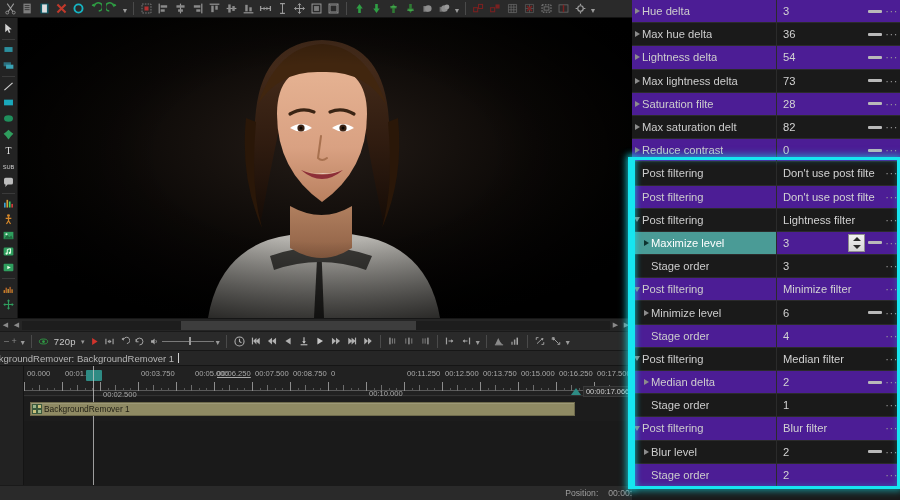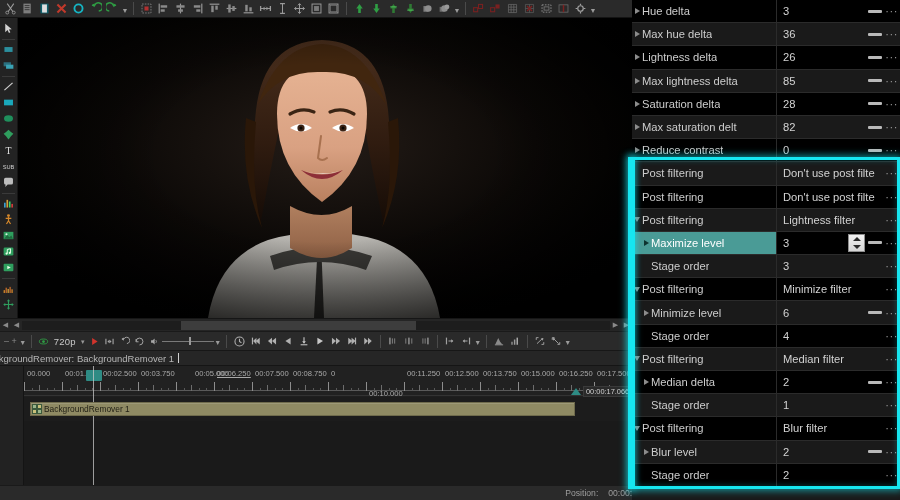--- a/index.html
+++ b/index.html
@@ -129,21 +129,21 @@
   .status span { font-size:8.6px; color:#9e9e9e; }
 
   
   .props {
     position:absolute; left:632px; top:0; width:268px; height:500px;
     background:#1a1a1a; overflow:hidden;
   }
   .prow {
     position:relative; display:flex; align-items:center;
     height:23.2px; border-bottom:1px solid #2b2b2b;
-    background:#000000;
+    background:#4c1d95;
   }
   .prow.alt { background:#1a1a1a; }
   .pname {
     width:145px; height:100%; display:flex; align-items:center;
     border-right:1px solid #2b2b2b; overflow:hidden; flex:0 0 auto;
   }
   .pname .lbl { font-size:11.2px; color:#cdcdcd; white-space:nowrap; overflow:hidden; }
   .pval { flex:1 1 auto; height:100%; display:flex; align-items:center; overflow:hidden; }
   .pval .lbl { font-size:11.2px; color:#d2d2d2; white-space:nowrap; padding-left:6px; }
   .tw { width:10px; height:100%; display:flex; align-items:center; justify-content:center; flex:0 0 auto;}
@@ -770,21 +770,21 @@
         <div class="tick min" style="left: 7.6px;"></div>
         <div class="tick mid" style="left: 15.2px;"></div>
         <div class="tick min" style="left: 22.8px;"></div>
         <div class="tick min" style="left: 30.4px;"></div>
         <div class="rnum" style="left: 41px;">00:01.250</div>
         <div class="tick maj" style="left: 38px;"></div>
         <div class="tick min" style="left: 45.6px;"></div>
         <div class="tick mid" style="left: 53.2px;"></div>
         <div class="tick min" style="left: 60.8px;"></div>
         <div class="tick min" style="left: 68.4px;"></div>
-        <div class="rnum" style="left: 79px;">00:02.500</div>
+        <div class="rnum" style="left: 79px; margin-top: 21px;">00:02.500</div>
         <div class="tick maj" style="left: 76px;"></div>
         <div class="tick min" style="left: 83.6px;"></div>
         <div class="tick mid" style="left: 91.2px;"></div>
         <div class="tick min" style="left: 98.8px;"></div>
         <div class="tick min" style="left: 106.4px;"></div>
         <div class="rnum" style="left: 117px;">00:03.750</div>
         <div class="tick maj" style="left: 114px;"></div>
         <div class="tick min" style="left: 121.6px;"></div>
         <div class="tick mid" style="left: 129.2px;"></div>
         <div class="tick min" style="left: 136.8px;"></div>
@@ -927,48 +927,48 @@
         </div>
       </div>
       <div class="prow">
         <div class="pname">
           <div class="tw">
             <div class="tri-r"></div>
           </div>
           <span class="lbl">Lightness delta</span>
         </div>
         <div class="pval">
-          <span class="lbl">26</span>
+          <span class="lbl">54</span>
         </div>
         <div class="pctl">
           <div class="dash"></div>
           <div class="ell">···</div>
         </div>
       </div>
       <div class="prow alt">
         <div class="pname">
           <div class="tw">
             <div class="tri-r"></div>
           </div>
           <span class="lbl">Max lightness delta</span>
         </div>
         <div class="pval">
-          <span class="lbl">85</span>
+          <span class="lbl">73</span>
         </div>
         <div class="pctl">
           <div class="dash"></div>
           <div class="ell">···</div>
         </div>
       </div>
       <div class="prow">
         <div class="pname">
           <div class="tw">
             <div class="tri-r"></div>
           </div>
-          <span class="lbl">Saturation delta</span>
+          <span class="lbl">Saturation filte</span>
         </div>
         <div class="pval">
           <span class="lbl">28</span>
         </div>
         <div class="pctl">
           <div class="dash"></div>
           <div class="ell">···</div>
         </div>
       </div>
       <div class="prow alt">

